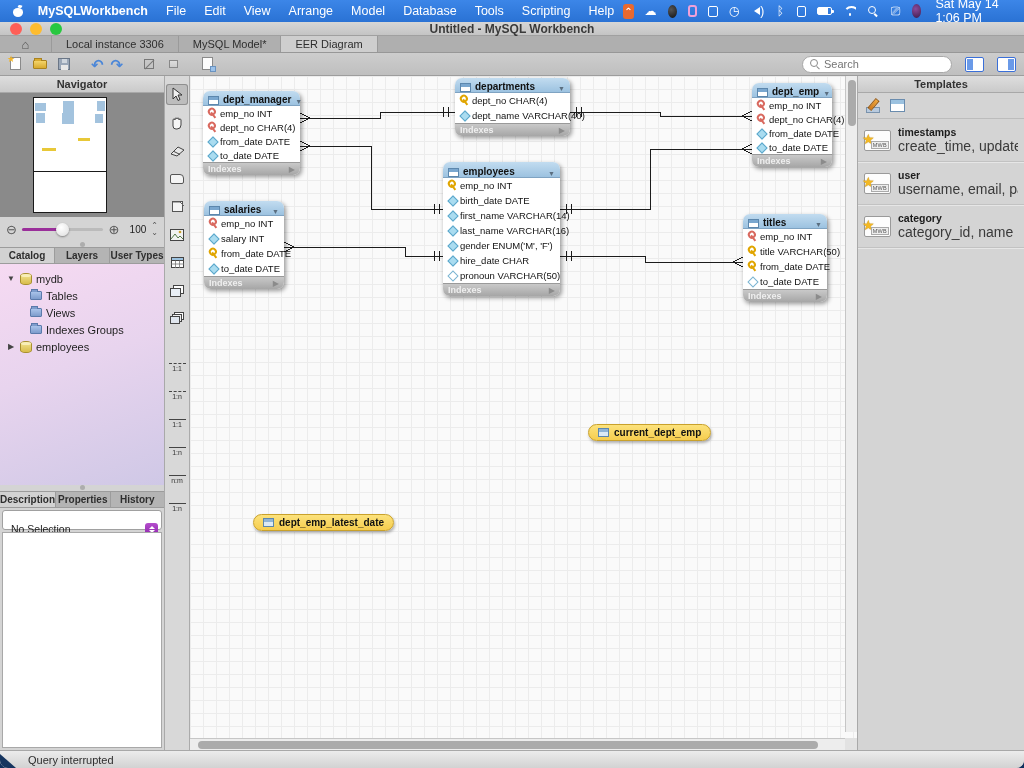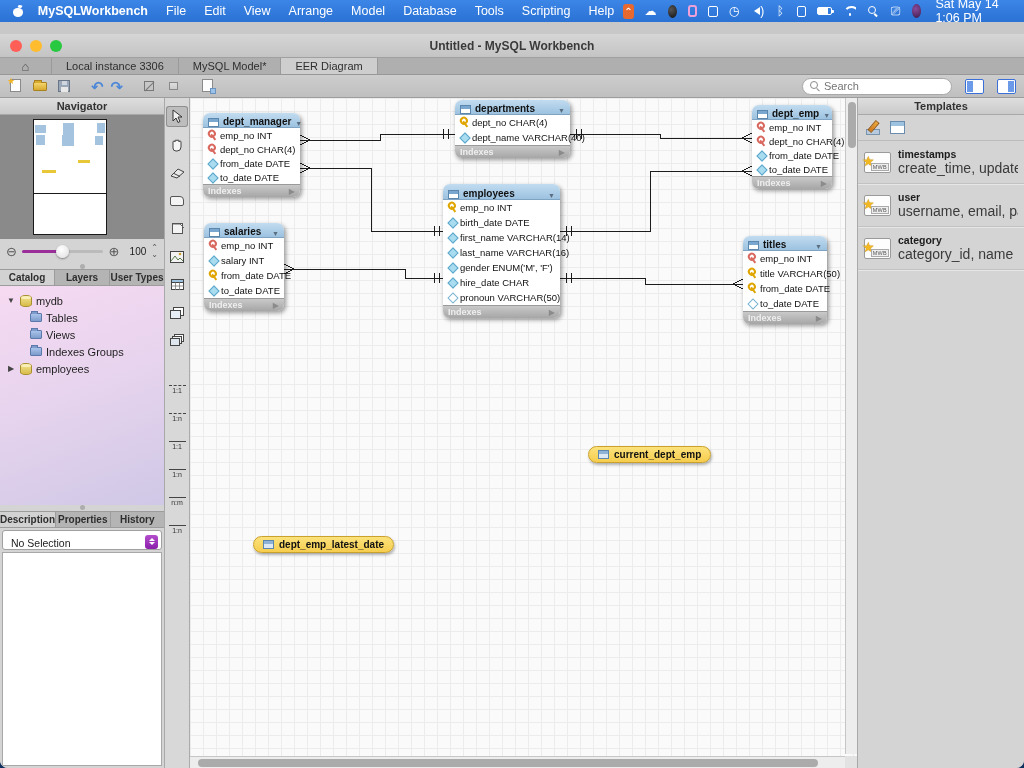--- a/index.html
+++ b/index.html
@@ -26,21 +26,21 @@
   .wifi{width:13px;height:10px;position:relative;overflow:hidden;}
   .wifi::before{content:"";position:absolute;left:0;top:0;width:13px;height:13px;border:2px solid #fff;border-radius:50%;clip-path:polygon(50% 50%,0 0,100% 0);}
   .wifi::after{content:"";position:absolute;left:5.5px;top:7px;width:2.5px;height:2.5px;background:#fff;border-radius:50%;}
   .mag{width:12px;height:12px;position:relative;}
   .mag::before{content:"";position:absolute;left:1px;top:1px;width:6px;height:6px;border:1.5px solid #fff;border-radius:50%;}
   .mag::after{content:"";position:absolute;left:8px;top:8px;width:4px;height:1.5px;background:#fff;transform:rotate(45deg);transform-origin:0 0;}
   .clock{font-size:12.5px;margin-left:3px;}
 
   
   .window{position:absolute;top:22px;left:0;width:1024px;height:746px;background:#c8c8c8;border-radius:0 0 8px 8px;overflow:hidden;display:flex;flex-direction:column;}
-  .titlebar{height:24px;background:linear-gradient(#d6d6d6,#c4c4c4);border-bottom:1px solid #a0a0a0;display:flex;align-items:center;position:relative;margin-top:12px;}
+  .titlebar{height:14px;background:linear-gradient(#d6d6d6,#c4c4c4);border-bottom:1px solid #a0a0a0;display:flex;align-items:center;position:relative;}
   .tl{width:12px;height:12px;border-radius:50%;margin-left:8px;}
   .tl.r{background:#ff5f57;margin-left:10px;}
   .tl.y{background:#febc2e;}
   .tl.g{background:#28c840;}
   .wtitle{position:absolute;left:0;right:0;text-align:center;font-size:12px;color:#3a3a3a;font-weight:bold;}
 
   .tabbar{height:17px;background:#afafaf;display:flex;border-bottom:1px solid #979797;font-size:11px;color:#2e2e2e;}
   .tab{display:flex;align-items:center;justify-content:center;border-right:1px solid #9a9a9a;padding:0 14px;}
   .tab.home{width:52px;font-size:13px;color:#555;}
   .tab.active{background:#cecece;}
@@ -91,21 +91,21 @@
   .stab{flex:1;display:flex;align-items:center;justify-content:center;border-right:1px solid #9c9c9c;}
   .stab:last-child{border-right:none;}
   .stab.active{background:#d2d2d2;}
   .tree{flex:1;background:linear-gradient(160deg,#f6daf2 0%,#e8d4ee 45%,#cfc8e6 100%);padding-top:6px;overflow:hidden;font-size:11px;color:#1e1e1e;}
   .trow2{height:17px;display:flex;align-items:center;gap:4px;}
   .caret{width:10px;text-align:center;font-size:8px;color:#444;}
   .ico-db{width:12px;height:12px;background:linear-gradient(#f3e493,#d8bc4a);border:1px solid #a8902e;border-radius:5px/3px;position:relative;flex:0 0 12px;}
   .ico-db::before{content:"";position:absolute;left:0;right:0;top:0;height:3px;background:#f8eeb8;border-radius:50%;}
   .ico-folder{width:12px;height:9px;background:linear-gradient(#a9c3ea,#7d9ccc);border:1px solid #5b7aab;border-radius:1px;position:relative;flex:0 0 12px;}
   .ico-folder::before{content:"";position:absolute;left:0;top:-3px;width:5px;height:2px;background:#7d9ccc;border:1px solid #5b7aab;border-bottom:none;}
-  .combo{height:20px;margin:2px 2px;background:#fff;border:1px solid #a0a0a0;border-radius:3px;display:flex;align-items:flex-end;padding:12px 3px 0 8px;font-size:10.5px;color:#222;gap:39px;}
+  .combo{height:20px;margin:2px 2px;background:#fff;border:1px solid #a0a0a0;border-radius:3px;display:flex;align-items:flex-start;padding:12px 3px 0 8px;font-size:10.5px;color:#222;gap:39px;}
   .stepbtn{margin-left:auto;width:13px;height:14px;background:linear-gradient(#b44ecc,#8a1faa);border-radius:3px;display:flex;flex-direction:column;align-items:center;justify-content:center;gap:1px;}
   .stepbtn i{width:0;height:0;border:3px solid transparent;}
   .stepbtn .up{border-bottom:3.5px solid #fff;border-top:none;}
   .stepbtn .dn{border-top:3.5px solid #fff;border-bottom:none;}
   .descarea{flex:1;background:#fff;border:1px solid #a8a8a8;margin:0 2px 2px 2px;}
 
   
   .palette{width:25px;background:#d8d8d8;border-right:1px solid #ababab;display:flex;flex-direction:column;align-items:center;padding-top:8px;gap:7px;}
   .ptool{width:22px;height:21px;display:flex;flex-direction:column;align-items:center;justify-content:center;border-radius:3px;color:#444;}
   .ptool.selected{background:#bdbdbd;box-shadow:inset 0 0 0 1px #8f8f8f;}
@@ -646,14 +646,18 @@
               <span class="mwb">MWB</span>
             </span>
           <span class="tpltxt">
             <div class="tplname">category</div>
             <div class="tplfields">category_id, name</div>
           </span>
         </div>
       </div>
     </div>
 
+    <div class="statusbar">
+      <span class="cornerwedge"></span>
+      <span>Query interrupted</span>
+    </div>
   </div>
 </div>
 
 </body></html>

